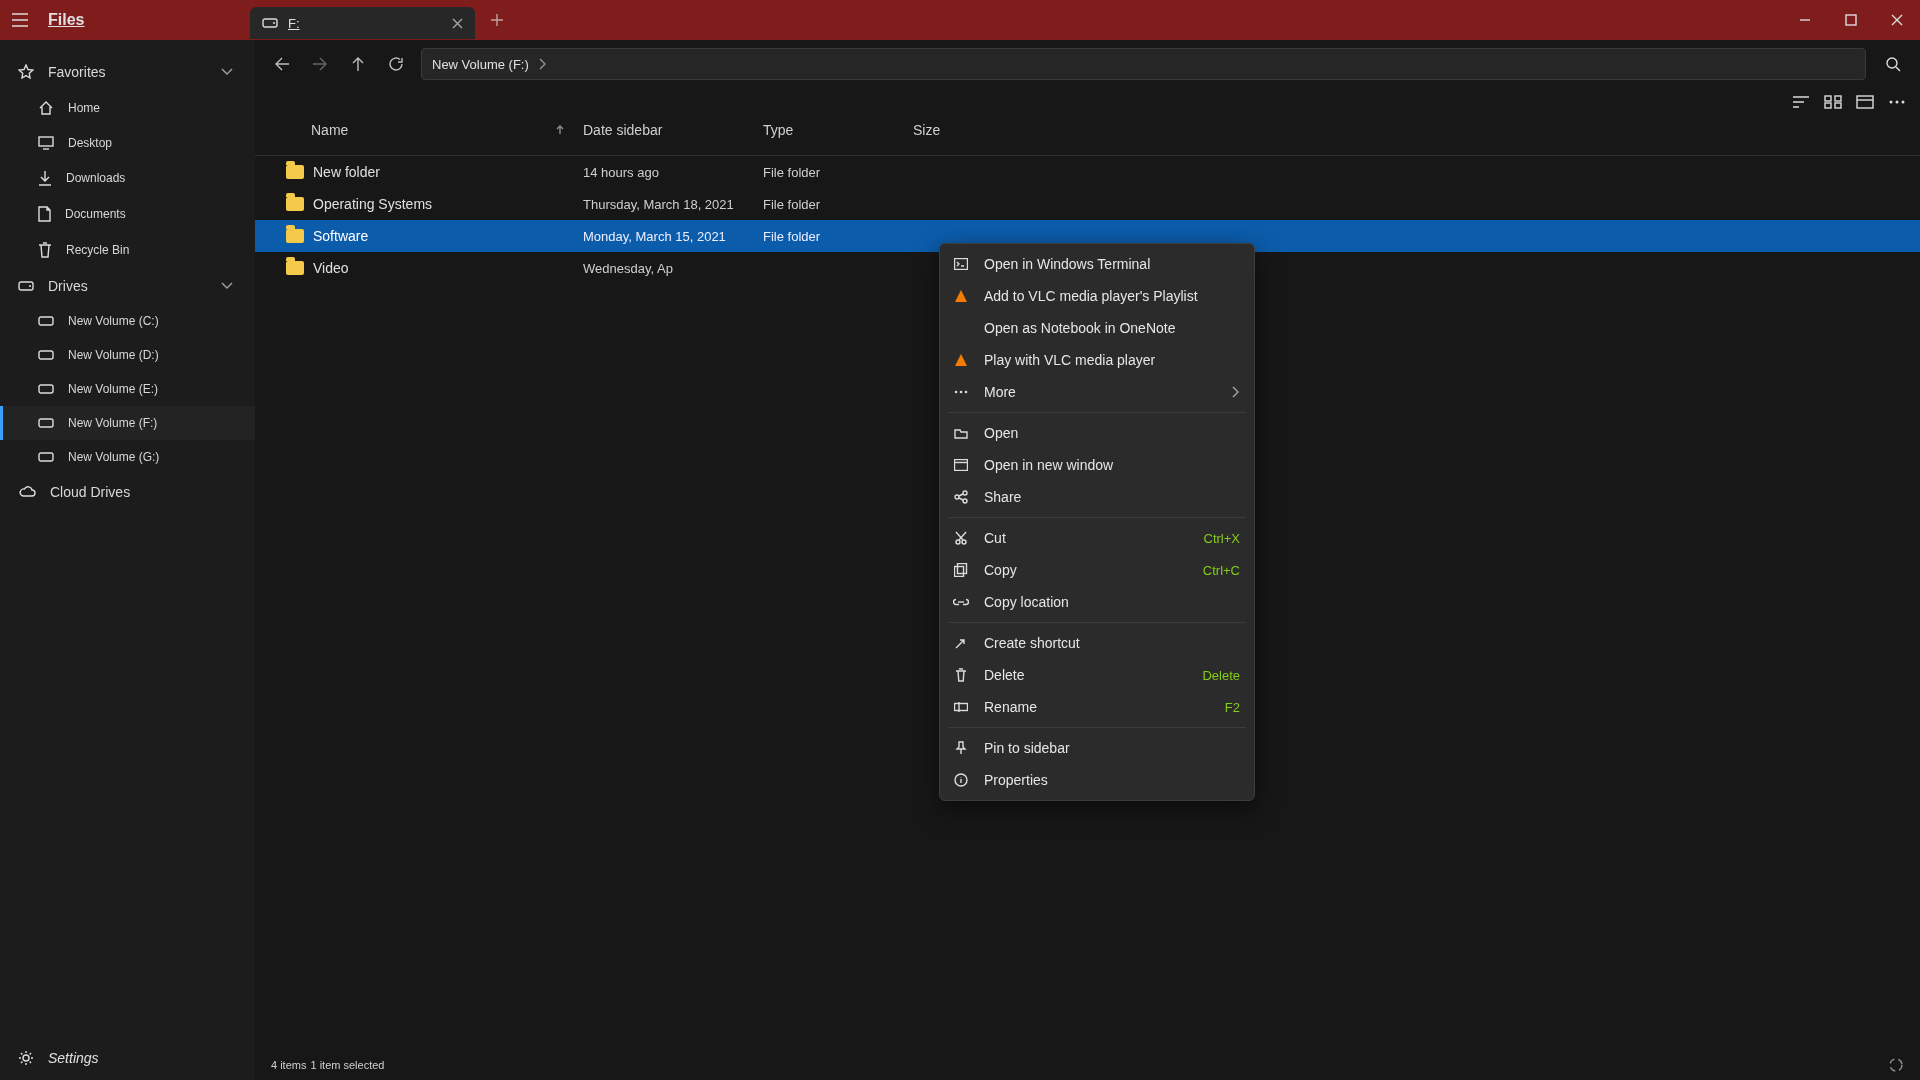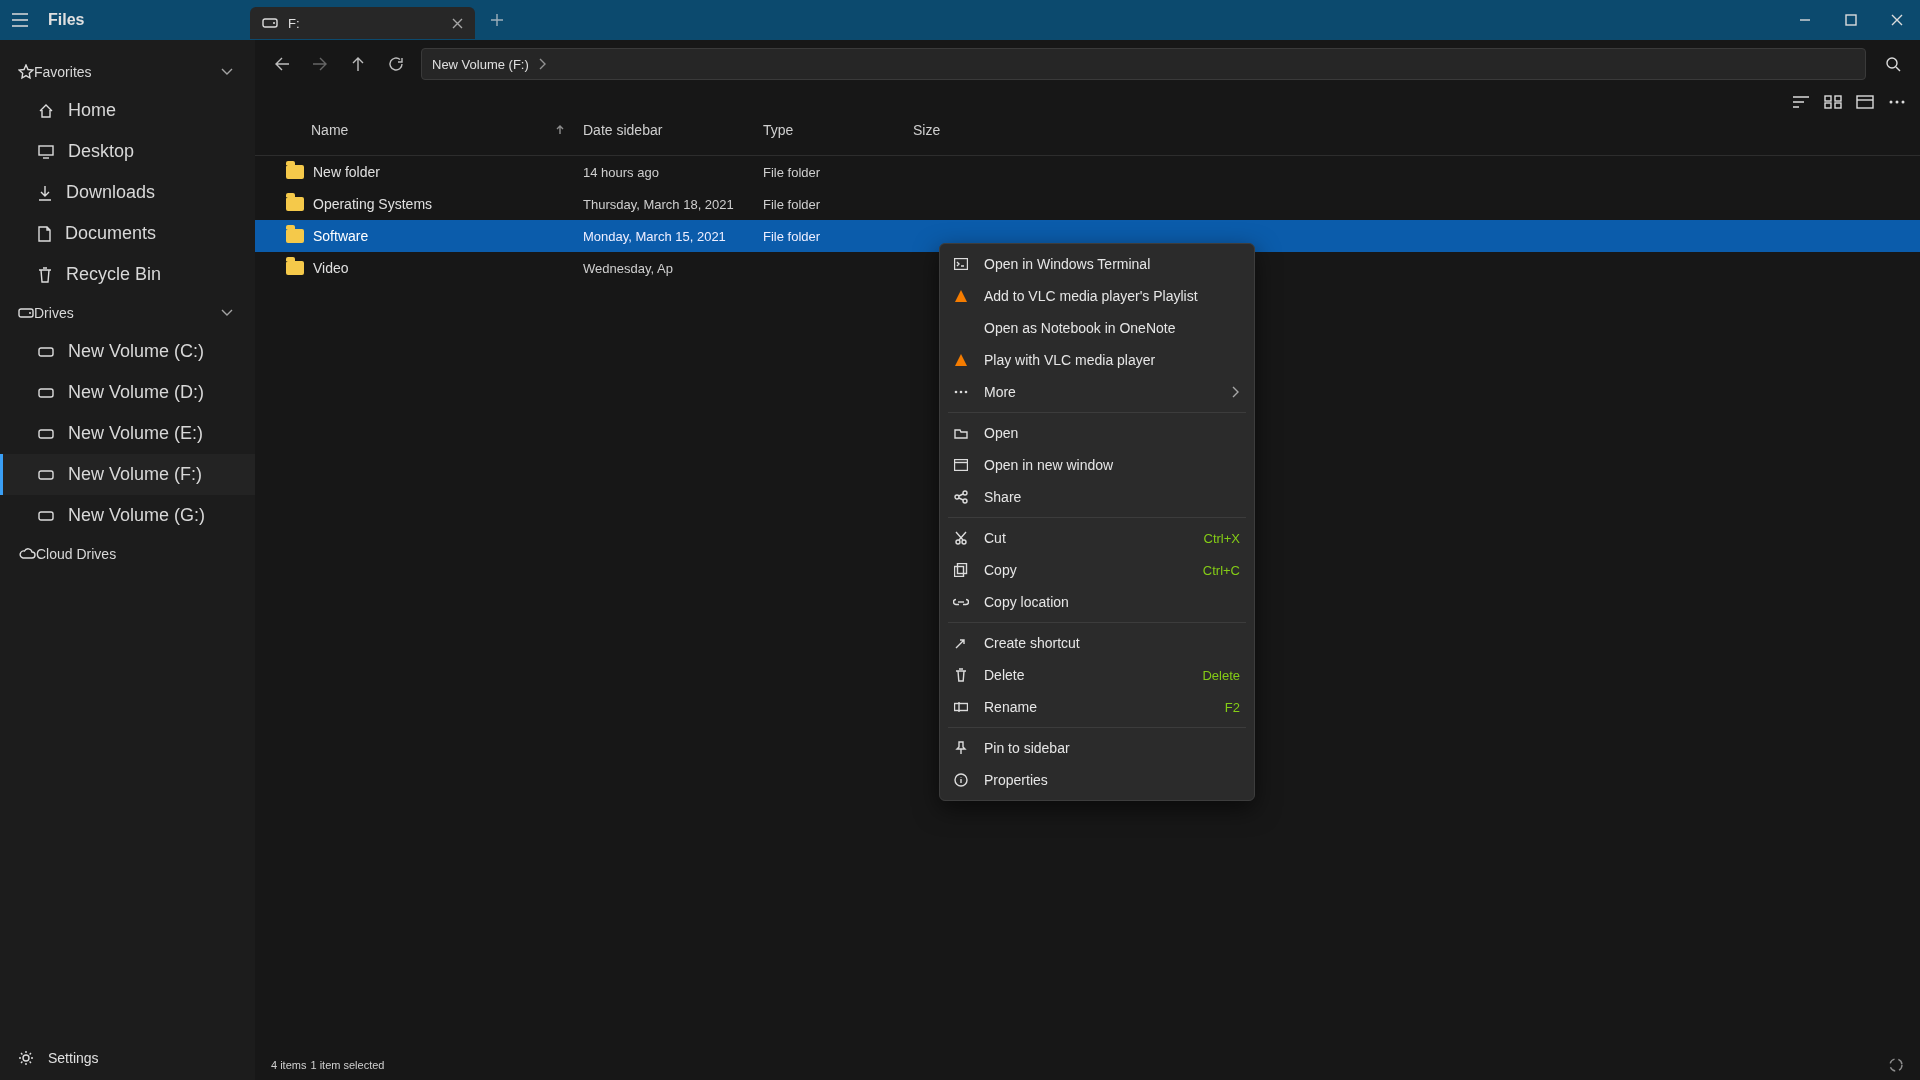--- a/index.html
+++ b/index.html
@@ -1,42 +1,42 @@
 <!DOCTYPE html>
 <html><head>
 <meta charset="utf-8">
 <style>
   * { margin:0; padding:0; box-sizing:border-box; font-family:"Segoe UI",Arial,sans-serif; }
   html,body { width:1920px; height:1080px; overflow:hidden; }
   body { background:#171717; color:#e0e0e0; font-size:14px; }
 
   
-  .titlebar { height:40px; background:#0c4a6e; display:flex; align-items:center; }
+  .titlebar { height:40px; background:#7f1d1d; display:flex; align-items:center;text-decoration:underline; }
   .hamburger { width:40px; height:40px; display:flex; align-items:center; justify-content:center; }
   .app-title { font-size:16px; font-weight:600; padding-left:8px; flex:0 0 210px; }
   .tabstrip { display:flex; align-items:center; height:100%; }
   .tab { display:flex; align-items:center; gap:10px; height:32px; margin-top:6px; background:#272727;
          border-radius:6px 6px 0 0; padding:0 12px; min-width:225px; font-size:13px; }
   .tab-close { margin-left:auto; opacity:.7; }
   .tab-add { width:32px; height:32px; display:flex; align-items:center; justify-content:center; margin-left:6px; opacity:.7; }
   .win-controls { margin-left:auto; display:flex; }
   .win-btn { width:46px; height:40px; display:flex; align-items:center; justify-content:center; }
 
   
   .main { display:flex; height:calc(1080px - 40px); }
 
   
   .sidebar { width:255px; background:#1c1c1c; display:flex; flex-direction:column; padding-top:14px; }
-  .side-section { font-size:14px; color:#d8d8d8; padding:10px 22px 10px 18px; display:flex; align-items:center; gap:0; }
+  .side-section { font-size:14px; color:#d8d8d8; padding:10px 22px 10px 18px; display:flex; align-items:center; gap:14px; }
   .side-section .chev { margin-left:auto; opacity:.7; }
-  .side-item { font-size:18px; color:#d8d8d8; padding:10px 22px 10px 38px; display:flex; align-items:center; gap:14px; }
+  .side-item { font-size:12px; color:#d8d8d8; padding:10px 22px 10px 38px; display:flex; align-items:center; gap:14px; }
   .side-item.drive { padding-left:38px; }
   .side-item.active { border-left:3px solid #3a9ff5; background:#232323; padding-left:35px; }
   .side-spacer { flex:1; }
-  .side-settings { padding:14px 18px; display:flex; align-items:center; gap:14px; border-top:0px solid #333; }
+  .side-settings { padding:14px 18px; display:flex; align-items:center; gap:14px; border-top:0px solid #333;font-style:italic; }
 
   
   .content { flex:1; background:#171717; display:flex; flex-direction:column; position:relative; }
 
   
   .navbar { height:42px; display:flex; align-items:center; gap:0; padding:6px 8px 0 8px; }
   .nav-btn { width:38px; height:38px; display:flex; align-items:center; justify-content:center; opacity:.85; }
   .addressbar { flex:1; height:32px; background:#262626; border:1px solid #3a3a3a; border-radius:4px;
                 display:flex; align-items:center; padding:0 10px; margin:0 8px 0 6px; gap:10px; font-size:13px; }
   .addressbar .crumb-chev { opacity:.6; }

